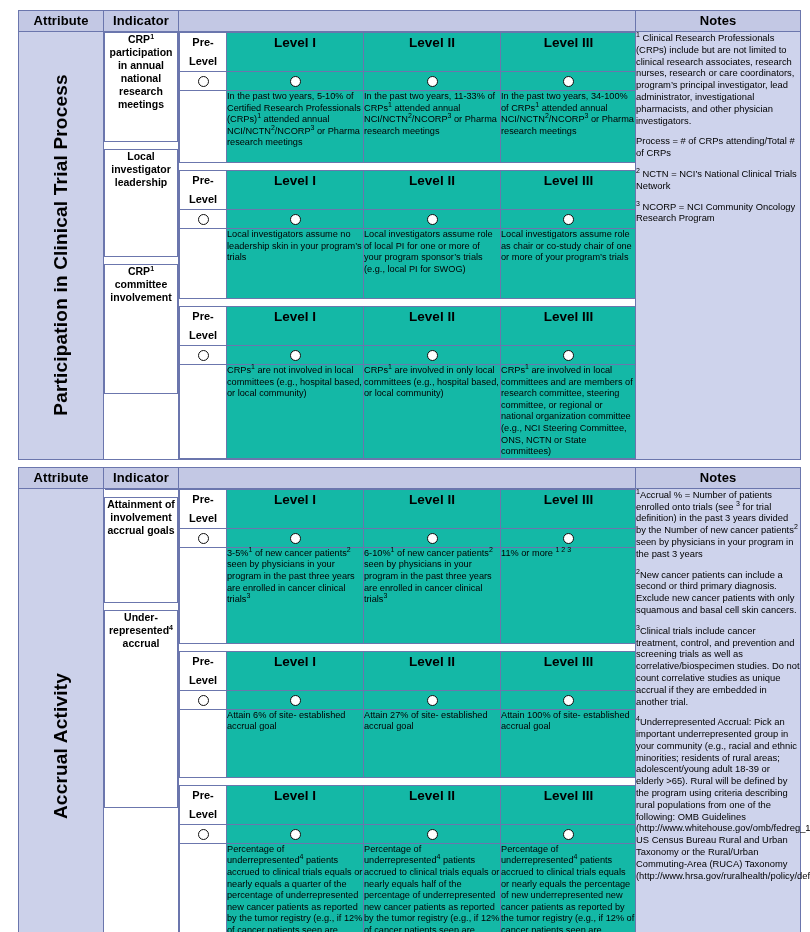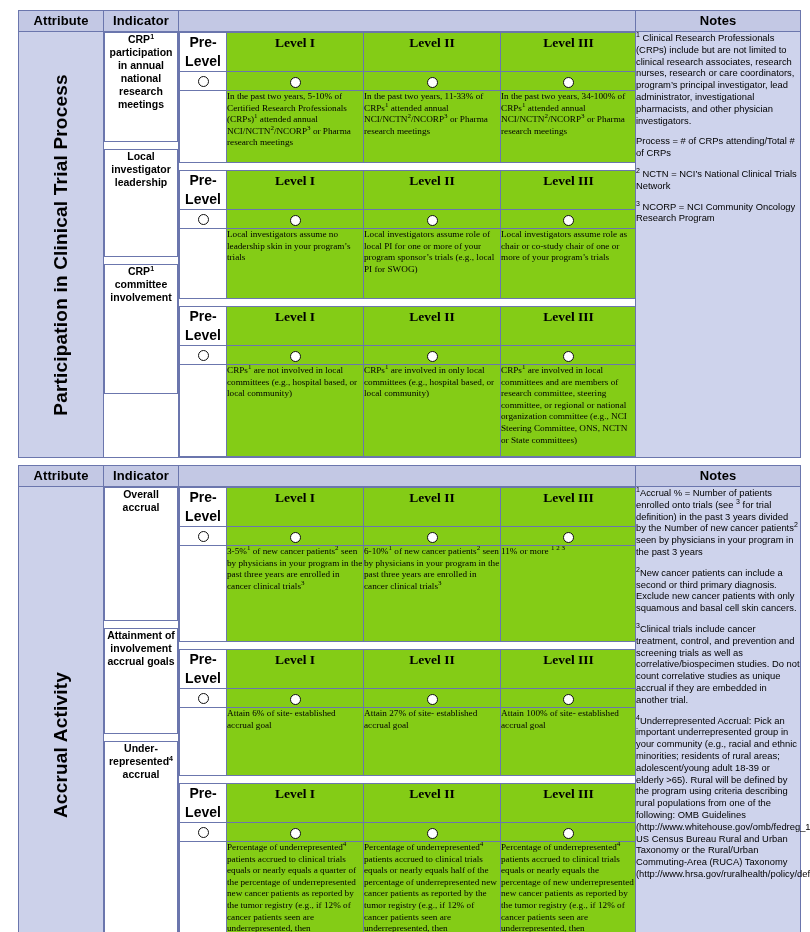--- a/index.html
+++ b/index.html
@@ -24,21 +24,21 @@
     border:1px solid #4a5488;
   }
   .matrix td{
     border:1px solid #6b76ad;
     vertical-align:top;
     padding:0;
   }
 
   
   .sh-head{background:#c3c8e4;}
-  .sh-body{background:#84cc16;font-family:Liberation Serif, serif;}
+  .sh-body{background:#14b8a6;}
   .sh-attr{background:#ccd1ea;}
   .sh-notes{background:#ced3ec;}
   .sh-white{background:#ffffff;}
 
   
   .colhead{
     text-align:center;
     font-weight:bold;
     font-size:13px;
     height:20px;
@@ -86,21 +86,21 @@
   .lvl-title{
     text-align:center;
     font-weight:bold;
     font-size:13.5px;
     height:19px;
     line-height:19px;
   }
   .prelvl-title{
     text-align:center;
     font-weight:bold;
-    font-size:14px;
+    font-size:11px;
     height:19px;
     line-height:19px;
     background:#ffffff;
   }
   .bubble-row td{
     height:16px;
     text-align:center;
     vertical-align:middle;
   }
   .bubble{
@@ -310,23 +310,20 @@
         <td class="sh-head colhead">Notes</td>
       </tr>
       <tr>
         <td class="sh-attr attr-cell" style="height:460px;">
           <span class="attr-rot">Accrual Activity</span>
         </td>
         <td class="sh-white" style="padding:0">
           <table class="inner" style="border:0">
             <tbody>
                 <tr>
-                  <td class="sh-white ind-cell" style="height:132px">Overall accrual</td>
-                </tr>
-                <tr>
                   <td class="sh-white" style="height:7px;border-left:0;border-right:0"></td>
                 </tr>
                 <tr>
                   <td class="sh-white ind-cell" style="height:104px">Attainment of involvement accrual goals</td>
                 </tr>
                 <tr>
                   <td class="sh-white" style="height:7px;border-left:0;border-right:0"></td>
                 </tr>
                 <tr>
                   <td class="sh-white ind-cell" style="height:196px">Under-represented<sup>4</sup> accrual</td>

